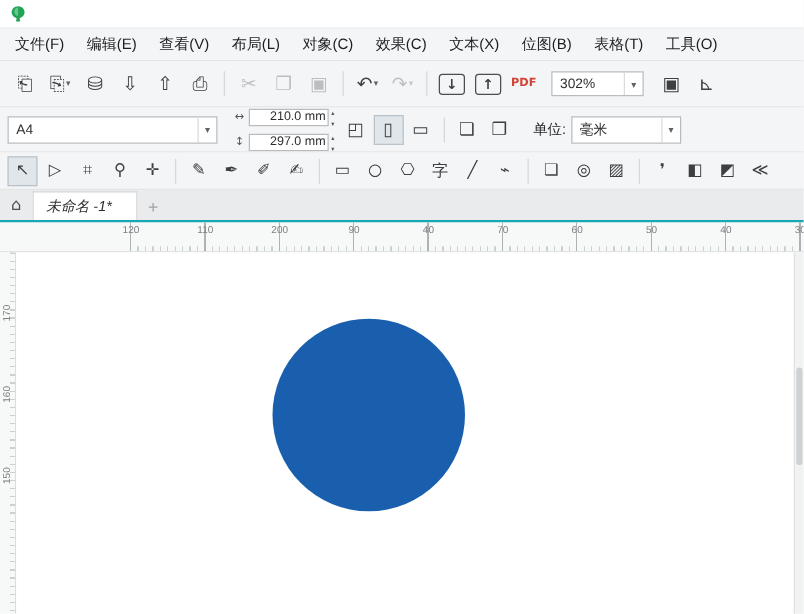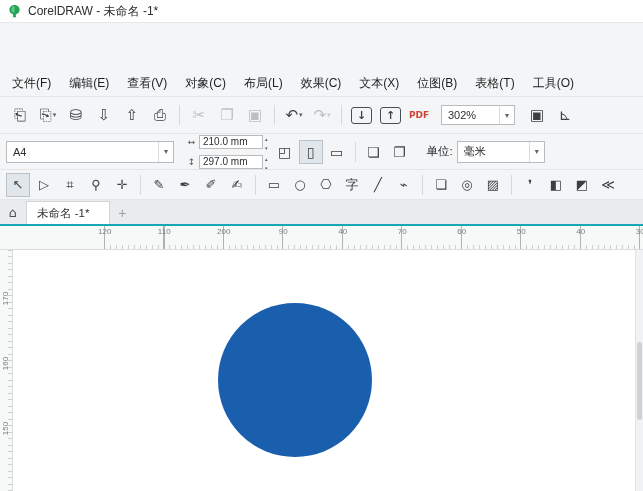--- a/index.html
+++ b/index.html
@@ -9,21 +9,21 @@
   .window{position:relative;width:643px;height:491px;background:#f4f5f6;}
 
   
   .titlebar{height:23px;display:flex;align-items:center;gap:6px;padding:0 7px;
             background:#fff;border-bottom:1px solid #e6e8e9;box-sizing:border-box;}
   .logo{width:15px;height:15px;display:inline-flex;}
   .title-text{font-size:12px;color:#2b2d2f;}
 
   
   .menubar{height:26px;display:flex;align-items:center;background:#f4f5f6;
-           padding:0 3px;box-sizing:border-box;border-bottom:1px solid #e3e5e7;margin-top:48px;}
+           padding:0 3px;box-sizing:border-box;border-bottom:1px solid #e3e5e7;}
   .menu-item{padding:4px 9px;font-size:12px;color:#1e1f20;white-space:nowrap;}
 
   
   .toolbar{height:37px;display:flex;align-items:center;background:#f4f5f6;
            padding:0 6px;border-bottom:1px solid #e3e5e7;box-sizing:border-box;overflow:hidden;}
   .tgroup{display:flex;align-items:center;}
   .tbtn{min-width:24px;height:24px;display:inline-flex;align-items:center;justify-content:center;
         font-size:15px;color:#3c4043;margin:0 2px;font-family:"DejaVu Sans",sans-serif;white-space:nowrap;}
   .tbtn.disabled{color:#bcbfc2;}
   .tbtn .chev{font-size:0;margin-left:1px;}
@@ -43,21 +43,21 @@
   .zoom-combo{width:74px;margin:0 8px;}
 
   
   .propbar{height:36px;display:flex;align-items:center;background:#f4f5f6;padding:0 6px;
            border-bottom:1px solid #e3e5e7;box-sizing:border-box;gap:4px;overflow:hidden;}
   .pagesize-combo{width:168px;height:22px;}
   .dims{display:flex;flex-direction:column;gap:2px;margin-left:8px;}
   .dim-row{display:flex;align-items:center;gap:2px;}
   .dim-ic{font-size:9px;color:#54585c;width:11px;text-align:center;font-family:"DejaVu Sans",sans-serif;}
   .dim-field{width:64px;height:14px;background:#fff;border:1px solid #b9bcbf;font-size:10px;
-             display:flex;align-items:center;padding:0 3px;box-sizing:border-box;color:#2c2e30;white-space:nowrap;}
+             display:flex;align-items:center;padding:0 16px;box-sizing:border-box;color:#2c2e30;white-space:nowrap;}
   .dim-spin{display:flex;flex-direction:column;justify-content:center;}
   .dim-spin i{font-style:normal;display:block;line-height:5px;}
   .su::after{content:"▴";font-size:5px;color:#54585c;}
   .sd::after{content:"▾";font-size:5px;color:#54585c;}
   .pbtn{min-width:24px;height:24px;display:inline-flex;align-items:center;justify-content:center;
         font-size:14px;color:#3c4043;margin:0 1px;font-family:"DejaVu Sans",sans-serif;}
   .pbtn.selected,.tool.selected{background:#e1e6ea;border:1px solid #b9c2c9;box-sizing:border-box;}
   .units-label{font-size:11.5px;color:#1e1f20;margin-left:10px;white-space:nowrap;}
   .units-combo{width:88px;height:22px;gap:40px;}
 
@@ -66,21 +66,21 @@
               border-bottom:1px solid #e3e5e7;box-sizing:border-box;overflow:hidden;}
   .tool{min-width:24px;height:24px;display:inline-flex;align-items:center;justify-content:center;
         font-size:13px;color:#3c4043;margin:0 1px;font-family:"DejaVu Sans",sans-serif;}
 
   
   .tabbar{height:24px;display:flex;align-items:flex-end;background:#e9ebec;}
   .home-btn{width:26px;height:23px;display:flex;align-items:center;justify-content:center;
             font-size:13px;color:#4a4e52;font-family:"DejaVu Sans",sans-serif;}
   .doc-tab{height:23px;background:#fff;border:1px solid #d2d5d7;border-bottom:none;
            display:flex;align-items:center;padding:0 20px 0 10px;font-size:11.5px;color:#2c2e30;
-           min-width:78px;box-sizing:border-box;white-space:nowrap;}
+           min-width:78px;box-sizing:border-box;white-space:nowrap;font-style:italic;}
   .newtab-btn{width:24px;height:23px;display:flex;align-items:center;justify-content:center;
               color:#9ea3a7;font-size:14px;}
   .accent-line{height:2px;background:#18a7b5;}
 
   
   .hruler{height:24px;background:#f7f8f8;border-bottom:1px solid #dadcde;box-sizing:border-box;
           display:flex;padding-left:75px;overflow:hidden;
           background-image:
             repeating-linear-gradient(to right,#aeb2b5 0 1px,transparent 1px 59.5px),
             repeating-linear-gradient(to right,#ccd0d2 0 1px,transparent 1px 5.95px);
@@ -111,30 +111,29 @@
 
 <div class="window">
 
   <div class="titlebar">
     <span class="logo">
       <svg viewBox="0 0 16 16" width="15" height="15">
         <path d="M8 1C4.8 1 2.5 3.4 2.5 6.2c0 2.5 1.9 4.5 4.2 4.9L6.2 14h3.6l-.5-2.9c2.3-.4 4.2-2.4 4.2-4.9C13.5 3.4 11.2 1 8 1z" fill="#23a455"></path>
         <path d="M8 2.2c-1.9 0-3.3 1.6-3.3 3.6 0 1.9 1.4 3.4 3.3 3.4z" fill="#7fd6a0" opacity="0.7"></path>
       </svg>
     </span>
-    <span class="title-text">CorelDRAW - 未命名 -1*</span>
   </div>
 
   <div class="menubar">
 
   <span class="menu-item">文件(F)</span>
       <span class="menu-item">编辑(E)</span>
       <span class="menu-item">查看(V)</span>
+      <span class="menu-item">布局(L)</span>
       <span class="menu-item">对象(C)</span>
-      <span class="menu-item">布局(L)</span>
       <span class="menu-item">效果(C)</span>
       <span class="menu-item">文本(X)</span>
       <span class="menu-item">位图(B)</span>
       <span class="menu-item">表格(T)</span>
       <span class="menu-item">工具(O)</span>
     </div>
 
   <div class="toolbar">
     <div class="tgroup">
 

